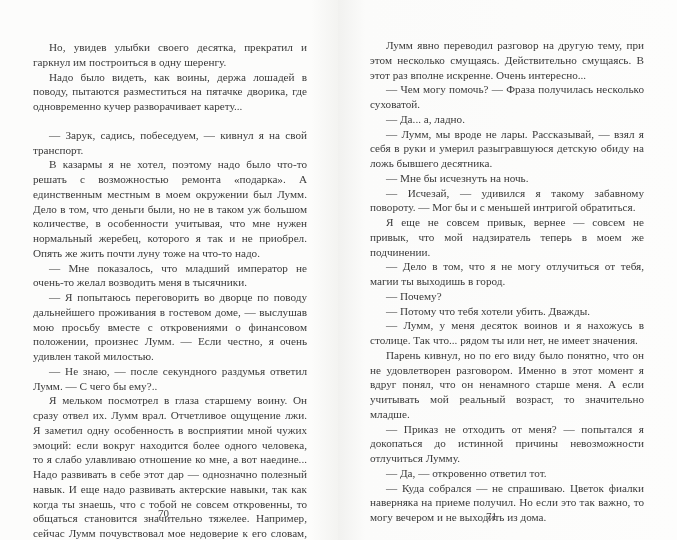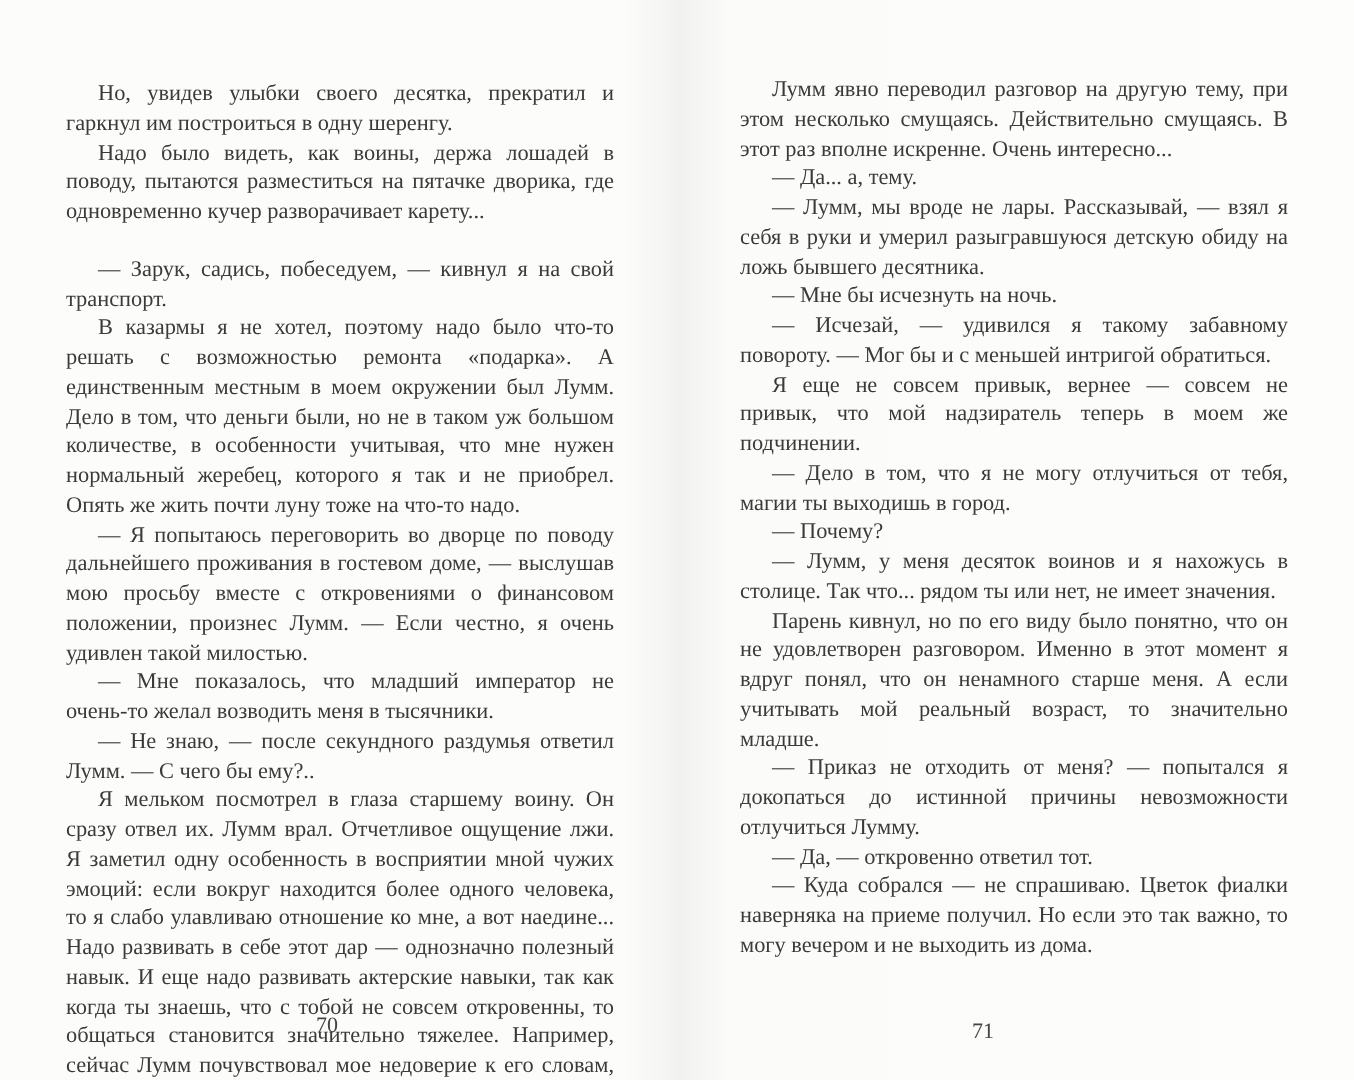--- a/index.html
+++ b/index.html
@@ -36,38 +36,40 @@
 </head>
 <body>
 
 <div class="spread">
   <div class="page page-left">
     <div class="text-block">
       <p class="para">Но, увидев улыбки своего десятка, прекратил и гаркнул им построиться в одну шеренгу.</p>
       <p class="para">Надо было видеть, как воины, держа лошадей в поводу, пытаются разместиться на пятачке дворика, где одновременно кучер разворачивает карету...</p>
       <p class="para gap">— Зарук, садись, побеседуем, — кивнул я на свой транспорт.</p>
       <p class="para">В казармы я не хотел, поэтому надо было что-то решать с возможностью ремонта «подарка». А единственным местным в моем окружении был Лумм. Дело в том, что деньги были, но не в таком уж большом количестве, в особенности учитывая, что мне нужен нормальный жеребец, которого я так и не приобрел. Опять же жить почти луну тоже на что-то надо.</p>
+      <p class="para">— Мне показалось, что младший император не очень-то желал возводить меня в тысячники.</p>
       <p class="para">— Я попытаюсь переговорить во дворце по поводу дальнейшего проживания в гостевом доме, — выслушав мою просьбу вместе с откровениями о финансовом положении, произнес Лумм. — Если честно, я очень удивлен такой милостью.</p>
-      <p class="para">— Мне показалось, что младший император не очень-то желал возводить меня в тысячники.</p>
       <p class="para">— Не знаю, — после секундного раздумья ответил Лумм. — С чего бы ему?..</p>
       <p class="para">Я мельком посмотрел в глаза старшему воину. Он сразу отвел их. Лумм врал. Отчетливое ощущение лжи. Я заметил одну особенность в восприятии мной чужих эмоций: если вокруг находится более одного человека, то я слабо улавливаю отношение ко мне, а вот наедине... Надо развивать в себе этот дар — однозначно полезный навык. И еще надо развивать актерские навыки, так как когда ты знаешь, что с тобой не совсем откровенны, то общаться становится значительно тяжелее. Например, сейчас Лумм почувствовал мое недоверие к его словам, причем без всякой магии. Хотя я его и не скрывал, отвернувшись к окну и разглядывая сторонящихся от нашей кареты прохожих.</p>
     </div>
     <div class="folio">70</div>
   </div>
 
   <div class="page page-right">
     <div class="text-block">
       <p class="para">Лумм явно переводил разговор на другую тему, при этом несколько смущаясь. Действительно смущаясь. В этот раз вполне искренне. Очень интересно...</p>
-      <p class="para">— Да... а, тему.</p>
+      <p class="para">— Чем могу помочь? — Фраза получилась несколько суховатой.</p>
+      <p class="para">— Да... а, ладно.</p>
       <p class="para">— Лумм, мы вроде не лары. Рассказывай, — взял я себя в руки и умерил разыгравшуюся детскую обиду на ложь бывшего десятника.</p>
       <p class="para">— Мне бы исчезнуть на ночь.</p>
       <p class="para">— Исчезай, — удивился я такому забавному повороту. — Мог бы и с меньшей интригой обратиться.</p>
       <p class="para">Я еще не совсем привык, вернее — совсем не привык, что мой надзиратель теперь в моем же подчинении.</p>
       <p class="para">— Дело в том, что я не могу отлучиться от тебя, магии ты выходишь в город.</p>
       <p class="para">— Почему?</p>
+      <p class="para">— Потому что тебя хотели убить. Дважды.</p>
       <p class="para">— Лумм, у меня десяток воинов и я нахожусь в столице. Так что... рядом ты или нет, не имеет значения.</p>
       <p class="para">Парень кивнул, но по его виду было понятно, что он не удовлетворен разговором. Именно в этот момент я вдруг понял, что он ненамного старше меня. А если учитывать мой реальный возраст, то значительно младше.</p>
       <p class="para">— Приказ не отходить от меня? — попытался я докопаться до истинной причины невозможности отлучиться Лумму.</p>
       <p class="para">— Да, — откровенно ответил тот.</p>
       <p class="para">— Куда собрался — не спрашиваю. Цветок фиалки наверняка на приеме получил. Но если это так важно, то могу вечером и не выходить из дома.</p>
 
     </div>
     <div class="folio">71</div>
   </div>
 </div>

